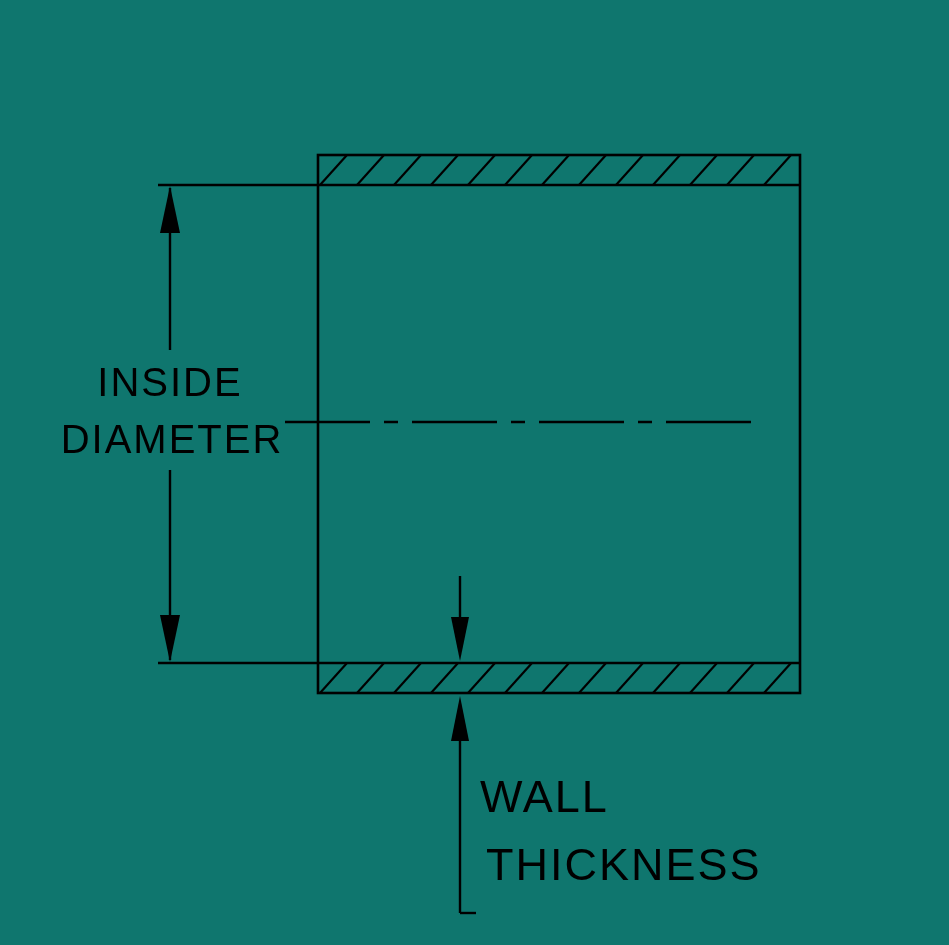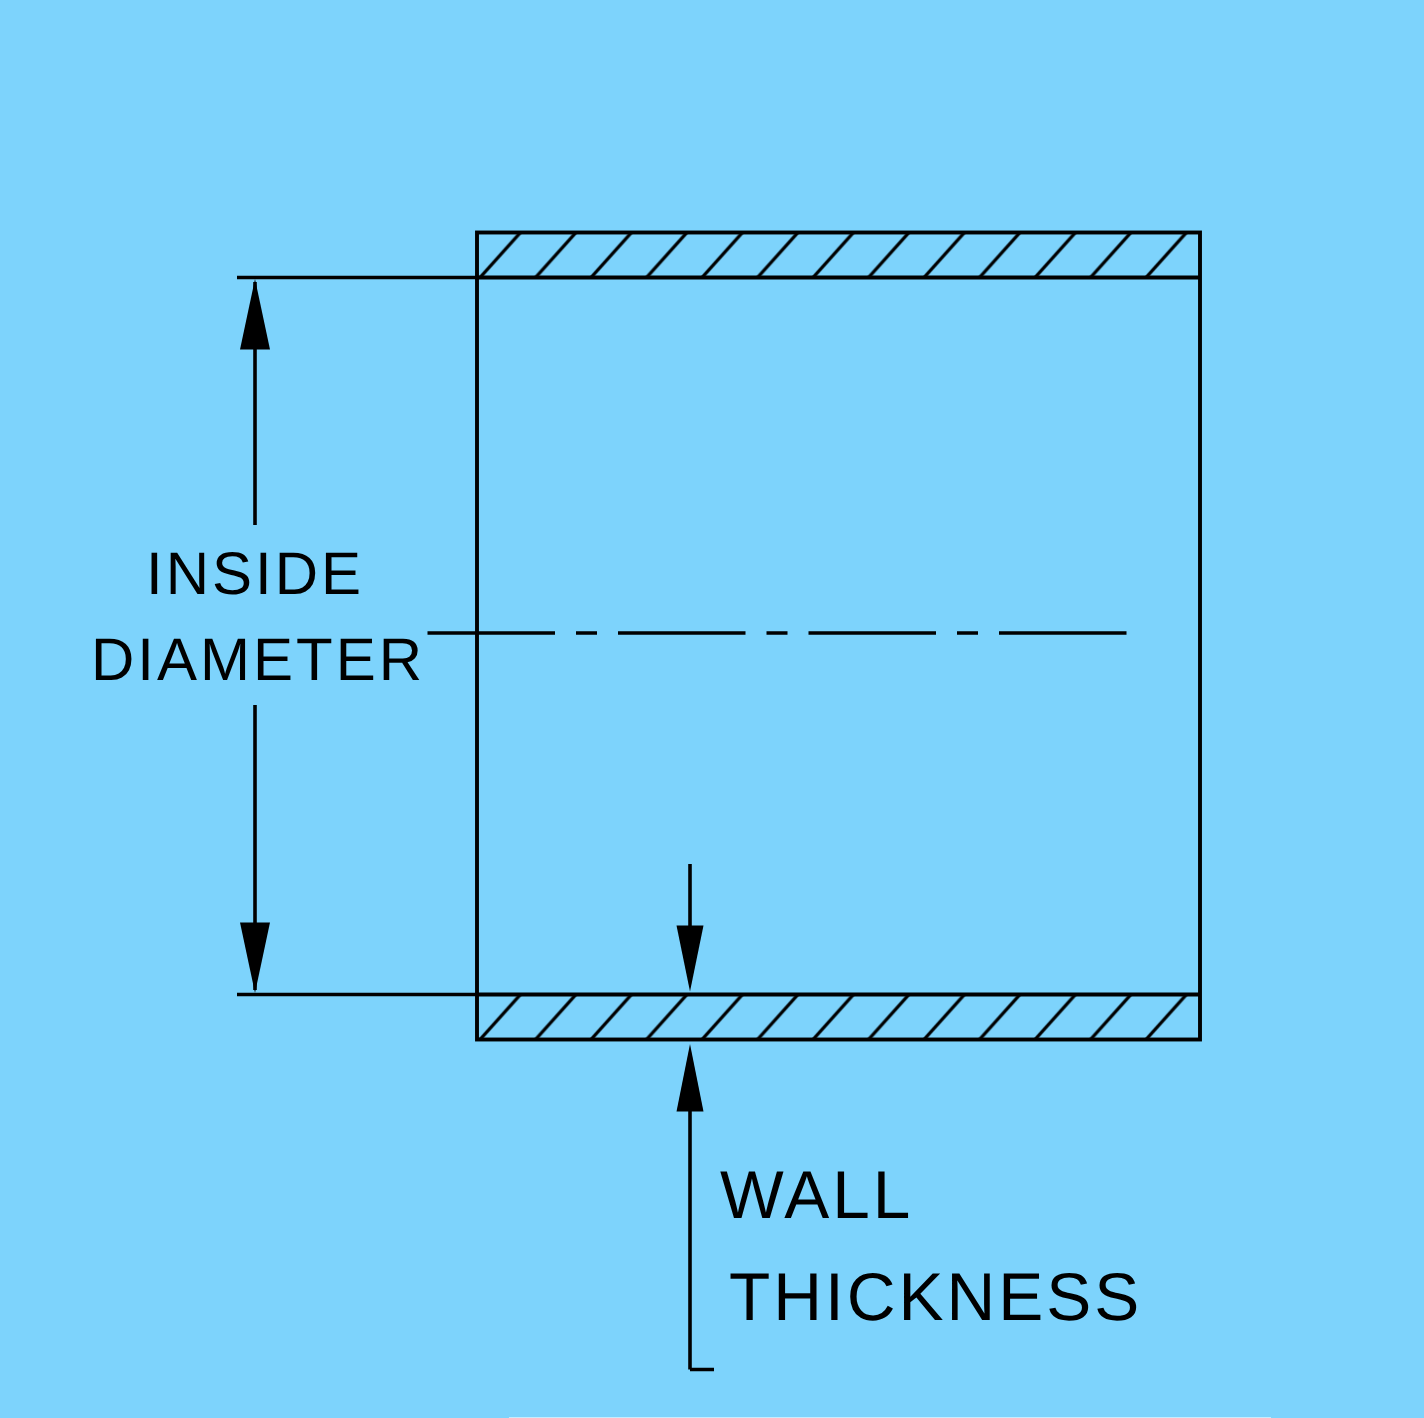--- a/index.html
+++ b/index.html
@@ -8,21 +8,21 @@
     background: #ffffff;
     width: 949px;
     height: 945px;
     overflow: hidden;
     font-family: "Liberation Sans", sans-serif;
   }
   .canvas {
     position: relative;
     width: 949px;
     height: 945px;
-    background: #7dd3fc;
+    background: #0f766e;
   }
   svg text {
     fill: #000000;
     font-family: "Liberation Sans", sans-serif;
   }
   .dim-label {
     font-size: 40px;
     letter-spacing: 2px;
   }
   .dim-label-lg {

